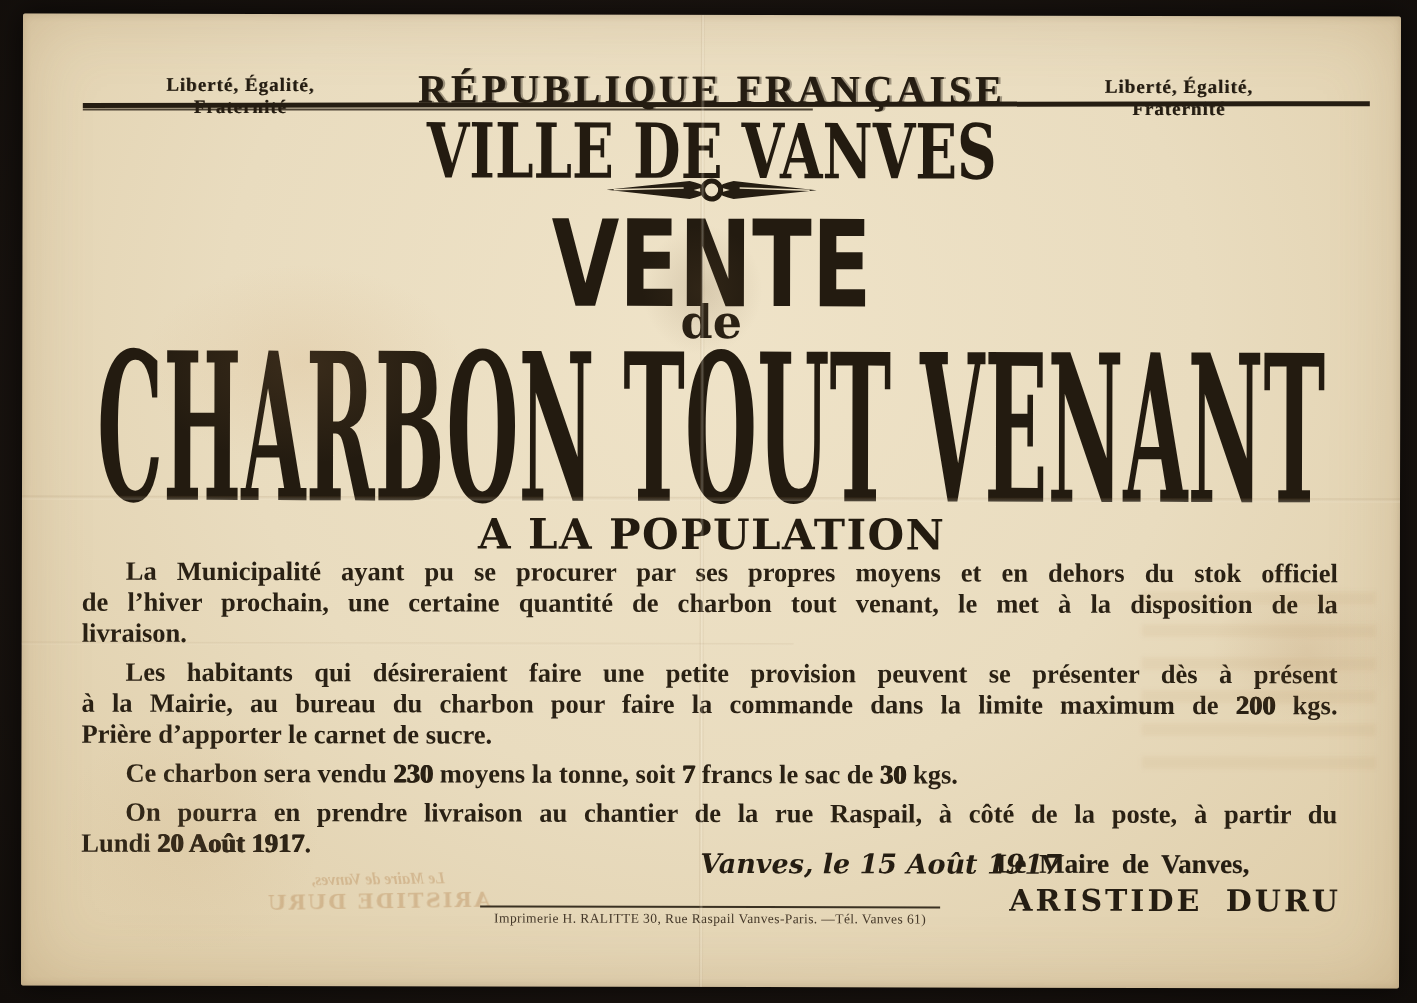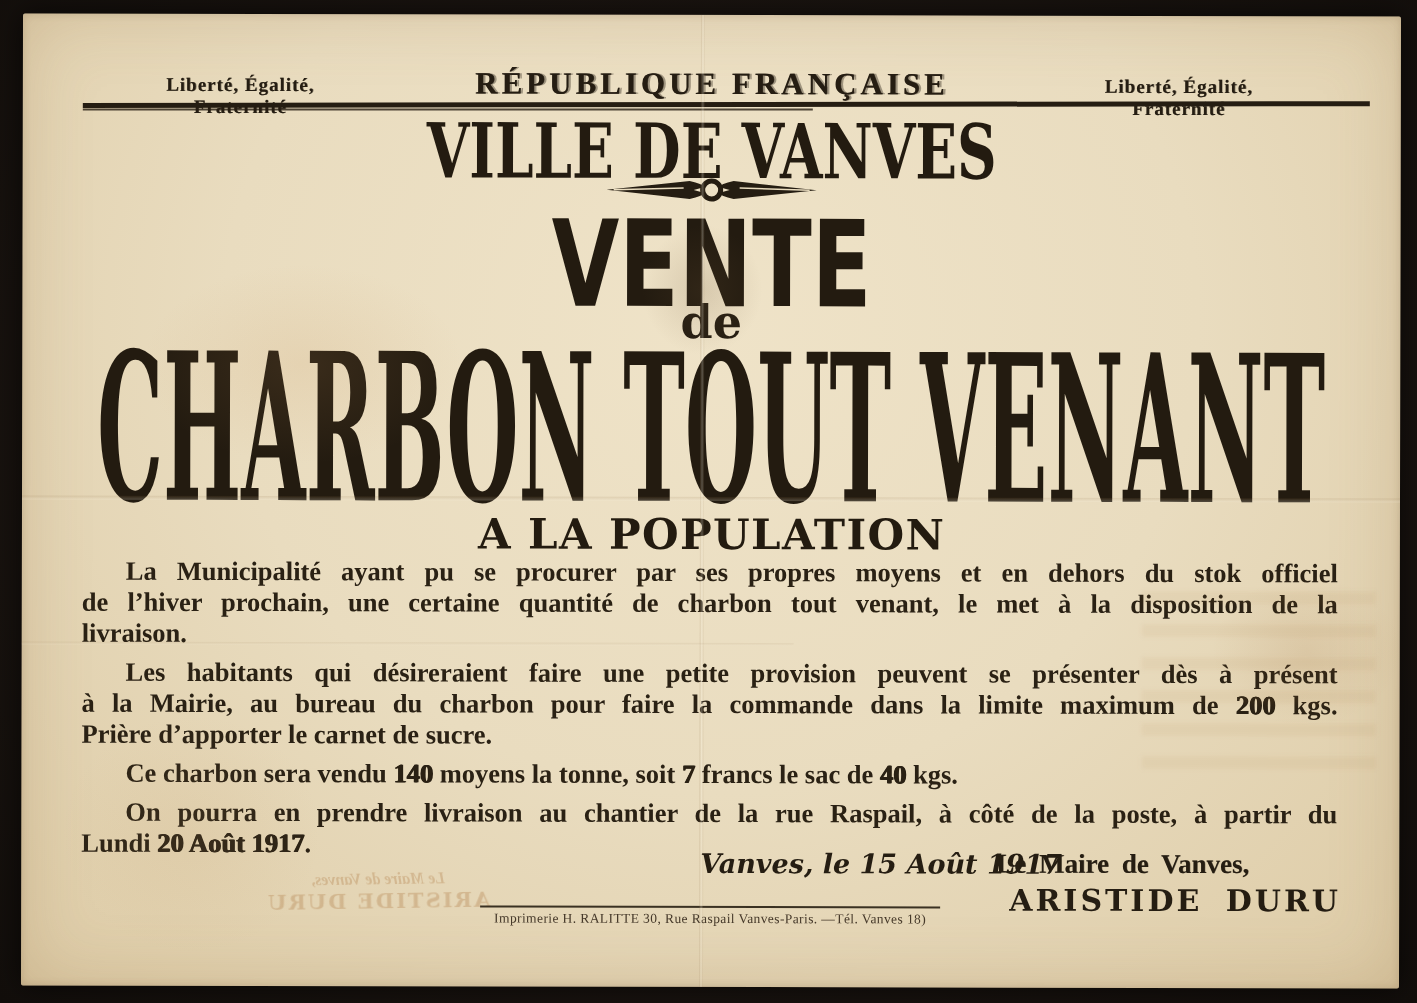--- a/index.html
+++ b/index.html
@@ -17,21 +17,21 @@
     color:#251d12;
     border-radius:2px;
   }
   .abs{position:absolute;}
   .ctr{left:50%;transform:translateX(-50%);}
   .motto{
     font-weight:bold;font-size:19px;letter-spacing:1px;text-align:center;
     text-shadow:0.6px 0 0 rgba(37,29,18,0.55);
   }
   .rep-title{
-    font-weight:bold;font-size:31px;letter-spacing:4px;white-space:nowrap;
+    font-weight:bold;font-size:40px;letter-spacing:4px;white-space:nowrap;
     text-shadow:2.5px 0 0 rgba(37,29,18,0.38), 0.5px 0 0 rgba(37,29,18,0.7);
   }
   .rule{background:#251d12;}
   .de-word{
     width:100%;text-align:center;font-family:"DejaVu Serif", serif;
     font-weight:bold;font-size:46px;line-height:1;
   }
   .audience-wrap{top:497px;}
   .body-text{
     left:60px;top:542px;width:1256px;
@@ -140,40 +140,40 @@
           <div class="bodyline ind just"><span>La Municipalité ayant pu se procurer par ses propres moyens et en dehors du stok officiel</span></div>
           <div class="bodyline just"><span>de l’hiver prochain, une certaine quantité de charbon tout venant, le met à la disposition de la</span></div>
           <div class="bodyline"><span>livraison.</span></div>
         </div>
         <div class="bodypara">
           <div class="bodyline ind just"><span>Les habitants qui désireraient faire une petite provision peuvent se présenter dès à présent</span></div>
           <div class="bodyline just"><span>à la Mairie, au bureau du charbon pour faire la commande dans la limite maximum de </span><span class="fat">200</span><span> kgs.</span></div>
           <div class="bodyline"><span>Prière d’apporter le carnet de sucre.</span></div>
         </div>
         <div class="bodypara">
-          <div class="bodyline ind"><span>Ce charbon sera vendu </span><span class="fat">140</span><span> moyens la tonne, soit </span><span class="fat">7</span><span> francs le sac de </span><span class="fat">40</span><span> kgs.</span></div>
+          <div class="bodyline ind"><span>Ce charbon sera vendu </span><span class="fat">230</span><span> moyens la tonne, soit </span><span class="fat">7</span><span> francs le sac de </span><span class="fat">30</span><span> kgs.</span></div>
         </div>
         <div class="bodypara">
           <div class="bodyline ind just"><span>On pourra en prendre livraison au chantier de la rue Raspail, à côté de la poste, à partir du</span></div>
           <div class="bodyline"><span>Lundi </span><span class="fat">20 Août 1917</span><span>.</span></div>
         </div>
       </div>
 
     <div class="abs sig-date">Vanves, le 15 Août 1917</div>
     <div class="abs sig-title">Le Maire de Vanves,</div>
     <div class="abs sig-name">ARISTIDE DURU</div>
 
     <div class="abs ghost-sig">
       <div class="g1">Le Maire de Vanves,</div>
       <div class="g2">ARISTIDE DURU</div>
     </div>
     <div class="abs ghost-block"></div>
 
     <div class="abs imprint-wrap">
-      <span class="imprint">Imprimerie H. RALITTE 30, Rue Raspail Vanves-Paris. —Tél. Vanves 18)</span>
+      <span class="imprint">Imprimerie H. RALITTE 30, Rue Raspail Vanves-Paris. —Tél. Vanves 61)</span>
     </div>
 
     <div class="abs crease v"></div>
     <div class="abs crease h1"></div>
     <div class="abs crease h2"></div>
     <div class="abs stain s1"></div>
     <div class="abs stain s2"></div>
     <div class="abs stain s3"></div>
     <div class="abs stain s4"></div>
 

